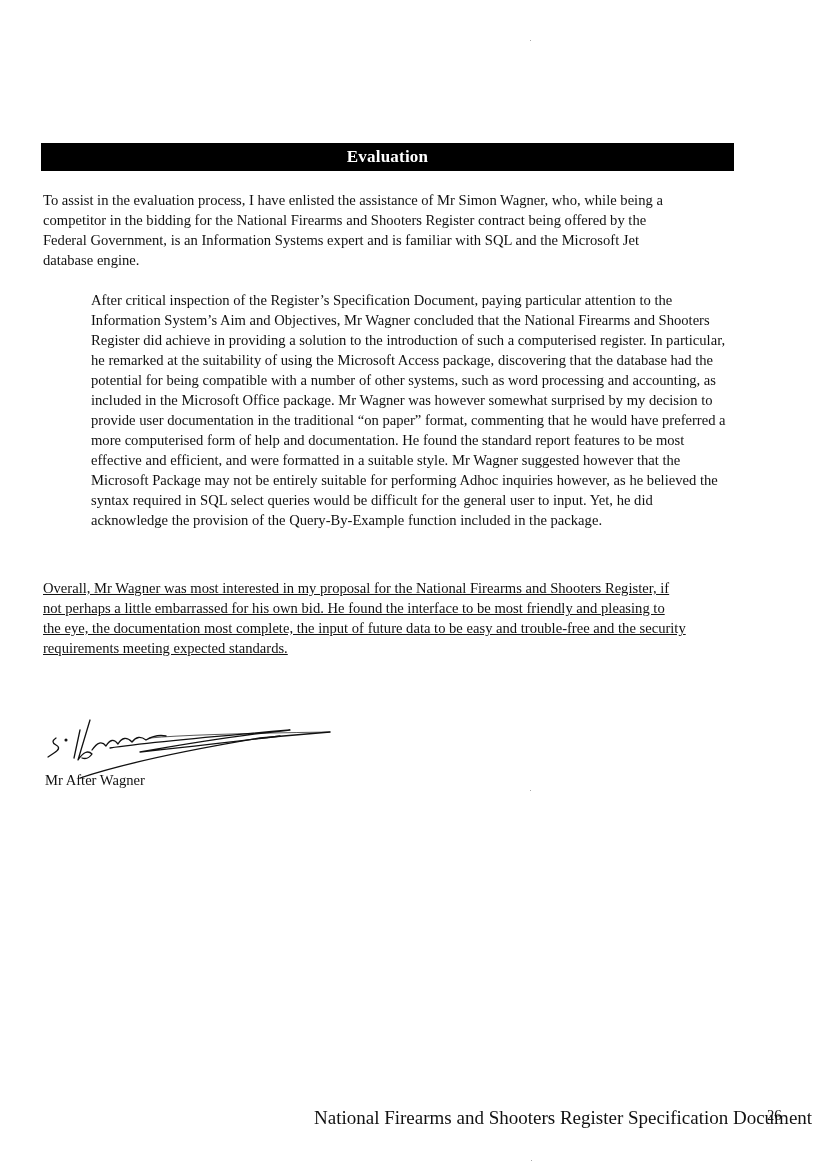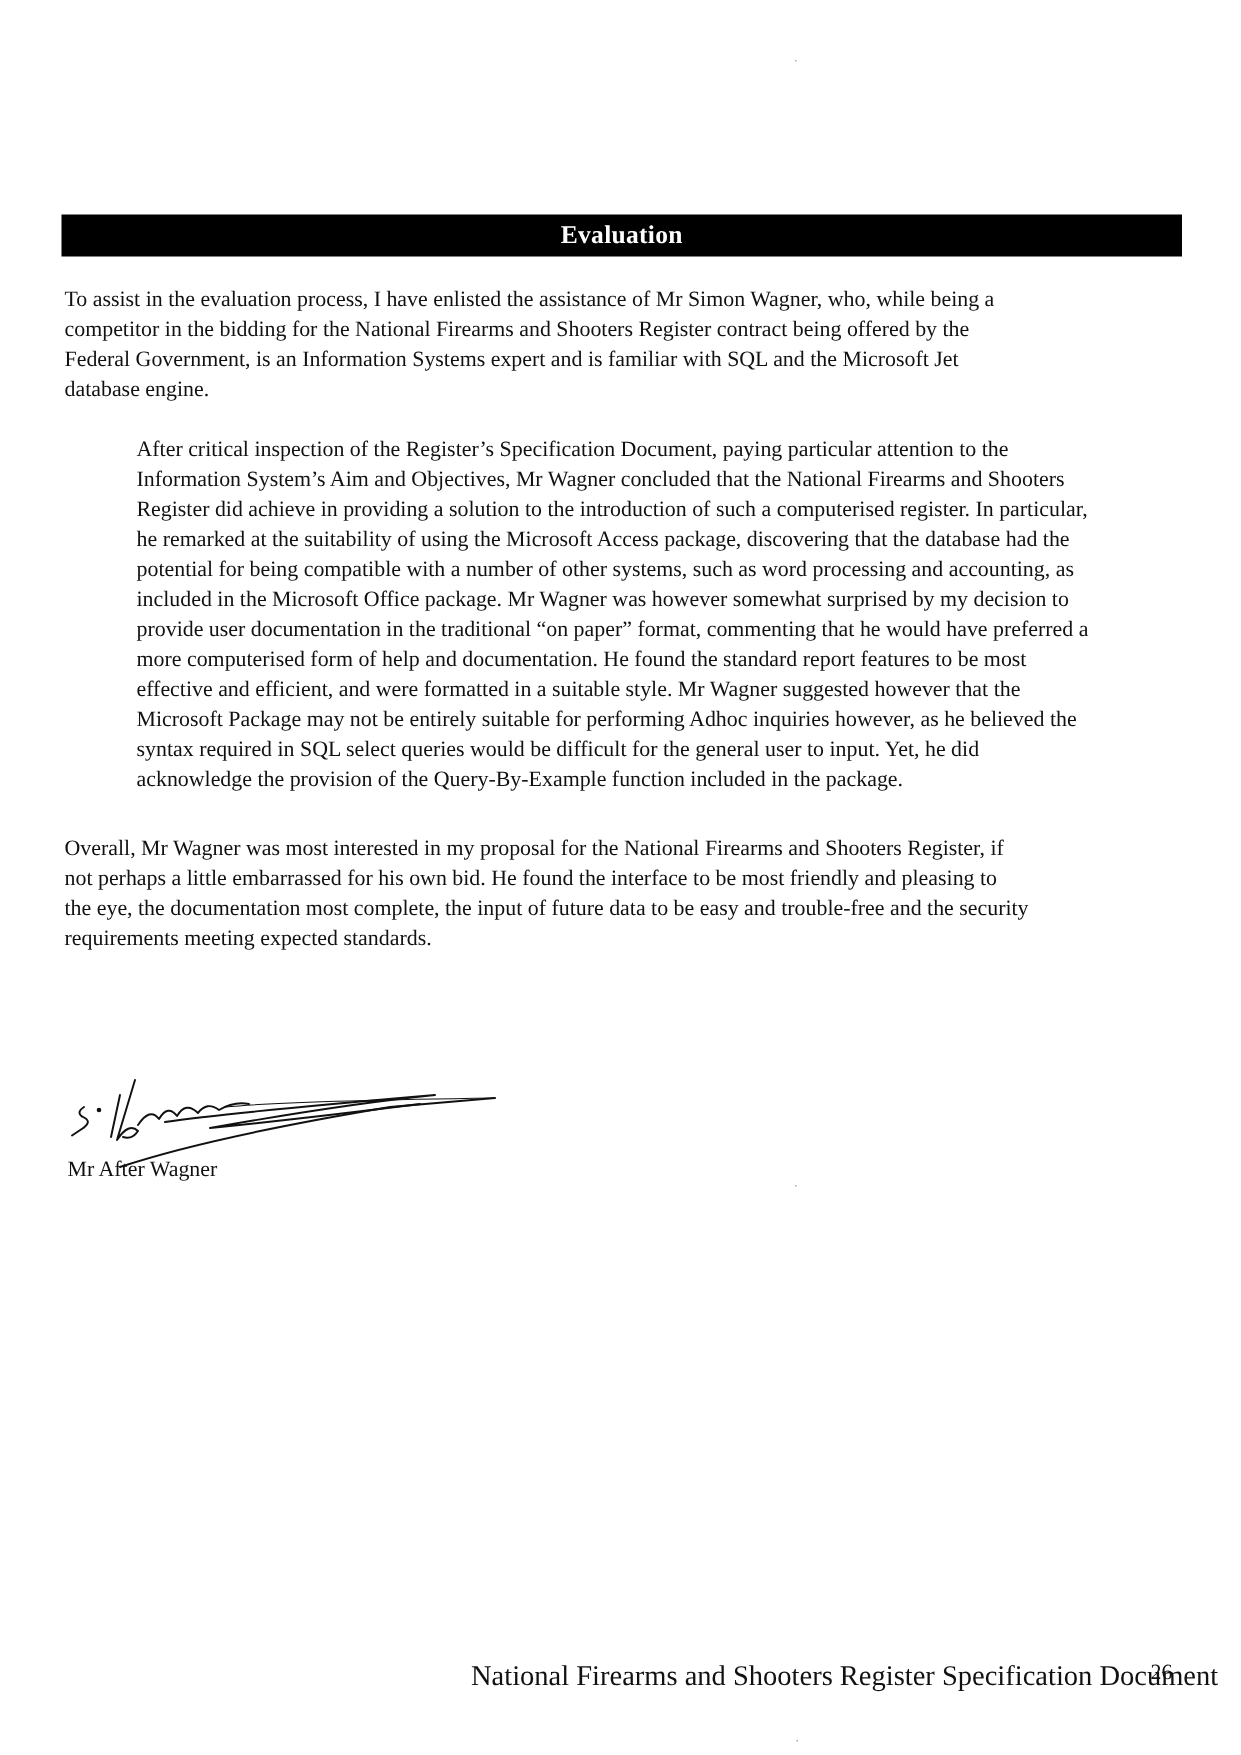--- a/index.html
+++ b/index.html
@@ -1,33 +1,33 @@
 <!DOCTYPE html>
 <html><head>
   <meta charset="utf-8">
   <style>
     html, body { margin: 0; padding: 0; background: #ffffff; }
     body {
       width: 827px; height: 1170px; position: relative; overflow: hidden;
       font-family: "Liberation Serif", serif; color: #111;
     }
     .banner {
-      position: absolute; left: 41px; top: 143px; width: 747px; height: 28px;
+      position: absolute; left: 41px; top: 143px; width: 693px; height: 28px;
       background: #000; color: #fff; text-align: center;
       font-family: "Liberation Serif", serif; font-weight: bold; font-size: 17px;
       line-height: 28px; letter-spacing: 0.2px;
     }
     .para {
       position: absolute; left: 43px; width: 760px;
       font-size: 14.6px; line-height: 20px; margin: 0;
       white-space: pre-line;
     }
     #p1 { top: 190px; }
     #p2 { top: 290px; margin-left: 48px; }
-    #p3 { top: 556px; }
+    #p3 { top: 578px; text-decoration: underline; }
     .signature {
       position: absolute; left: 40px; top: 700px; width: 300px; height: 100px;
     }
     .sig-name {
       position: absolute; left: 45px; top: 772px; font-size: 14.6px;
     }
     .footer {
       position: absolute; left: 314px; top: 1107px; font-size: 19px;
     }
     .page-num {

